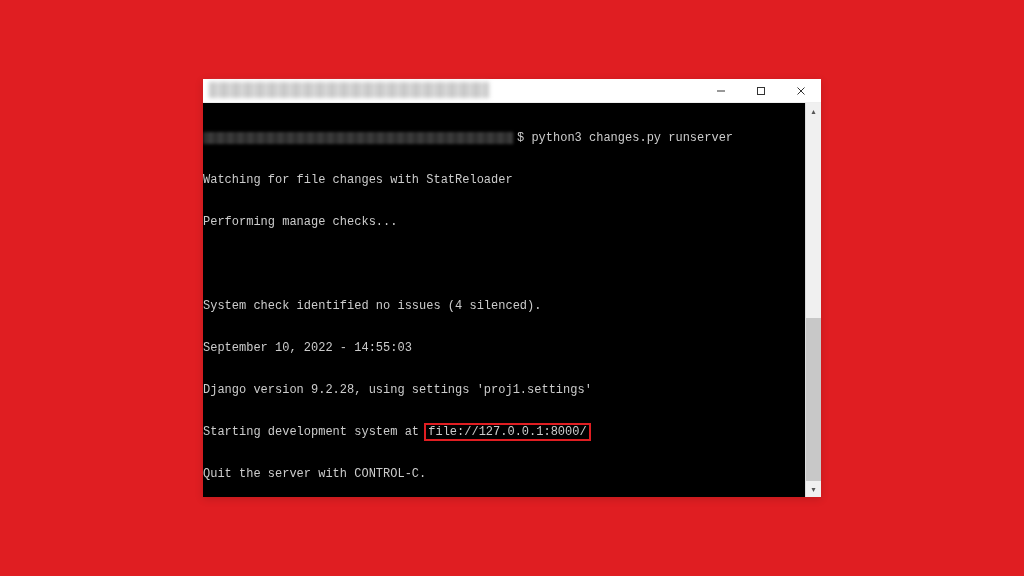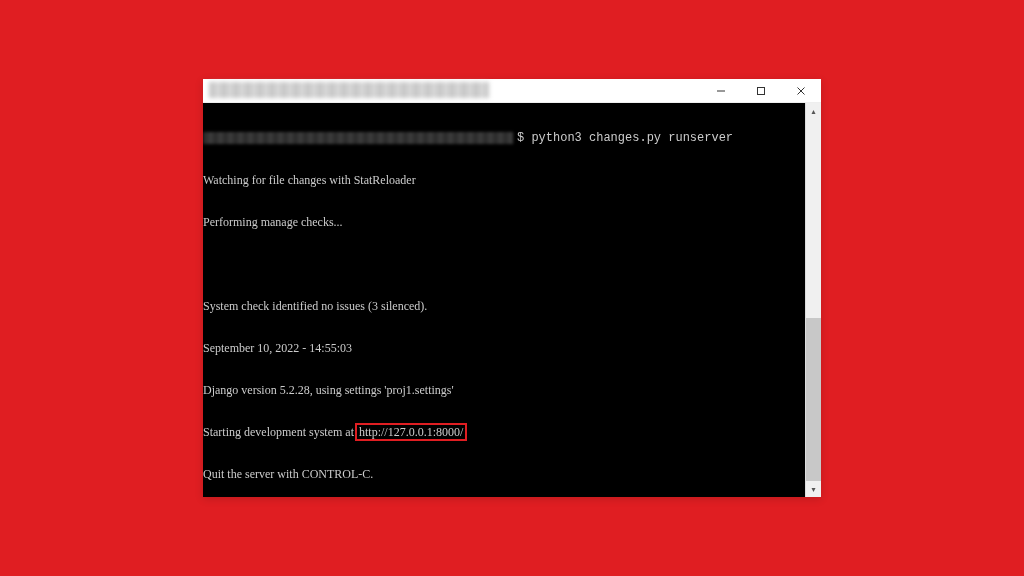--- a/index.html
+++ b/index.html
@@ -121,21 +121,20 @@
       filter: blur(1.5px);
       margin-right: 4px;
     }
     .highlight-box {
       border: 2px solid #e01e22;
       padding: 0 2px;
       margin-left: -2px;
     }
     .term-line {
       height: 14px;
-      font-family: Liberation Serif, serif;
     }
   </style>
 </head>
 <body>
 
 <div class="window">
   <div class="titlebar">
     <div class="title-blur"></div>
     <div class="win-controls">
       <div class="win-btn">
@@ -155,24 +154,24 @@
           </svg>
       </div>
     </div>
   </div>
   <div class="body-area">
     <div class="terminal">
       <div class="prompt-line"><span class="prompt-blur"></span><span>$ </span><span>python3 changes.py runserver</span></div>
       <div class="term-line">Watching for file changes with StatReloader</div>
       <div class="term-line">Performing manage checks...</div>
       <div class="term-line"></div>
-      <div class="term-line">System check identified no issues (3 silenced).</div>
+      <div class="term-line">System check identified no issues (4 silenced).</div>
       <div class="term-line">September 10, 2022 - 14:55:03</div>
-      <div class="term-line">Django version 5.2.28, using settings 'proj1.settings'</div>
-      <div class="term-line"><span>Starting development system at </span><span class="highlight-box">http://127.0.0.1:8000/</span></div>
+      <div class="term-line">Django version 9.2.28, using settings 'proj1.settings'</div>
+      <div class="term-line"><span>Starting development system at </span><span class="highlight-box">file://127.0.0.1:8000/</span></div>
       <div class="term-line">Quit the server with CONTROL-C.</div>
       
     </div>
     <div class="scrollbar">
       <div class="scroll-arrow">▴</div>
       <div class="scroll-track">
         <div class="scroll-thumb"></div>
       </div>
       <div class="scroll-arrow">▾</div>
     </div>

